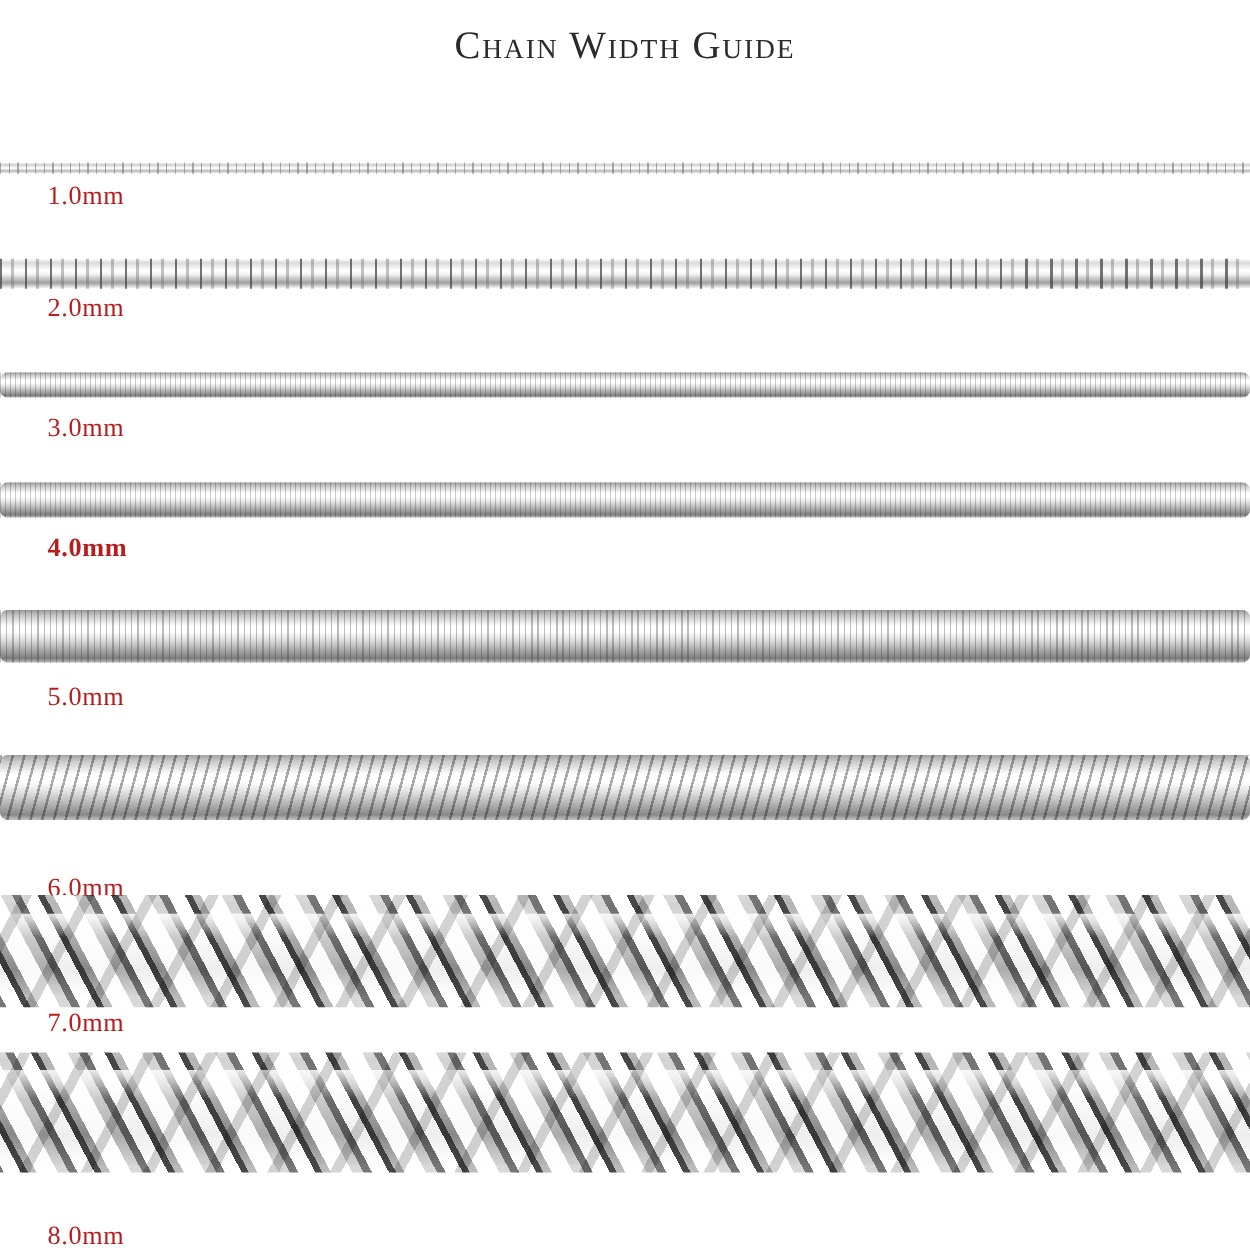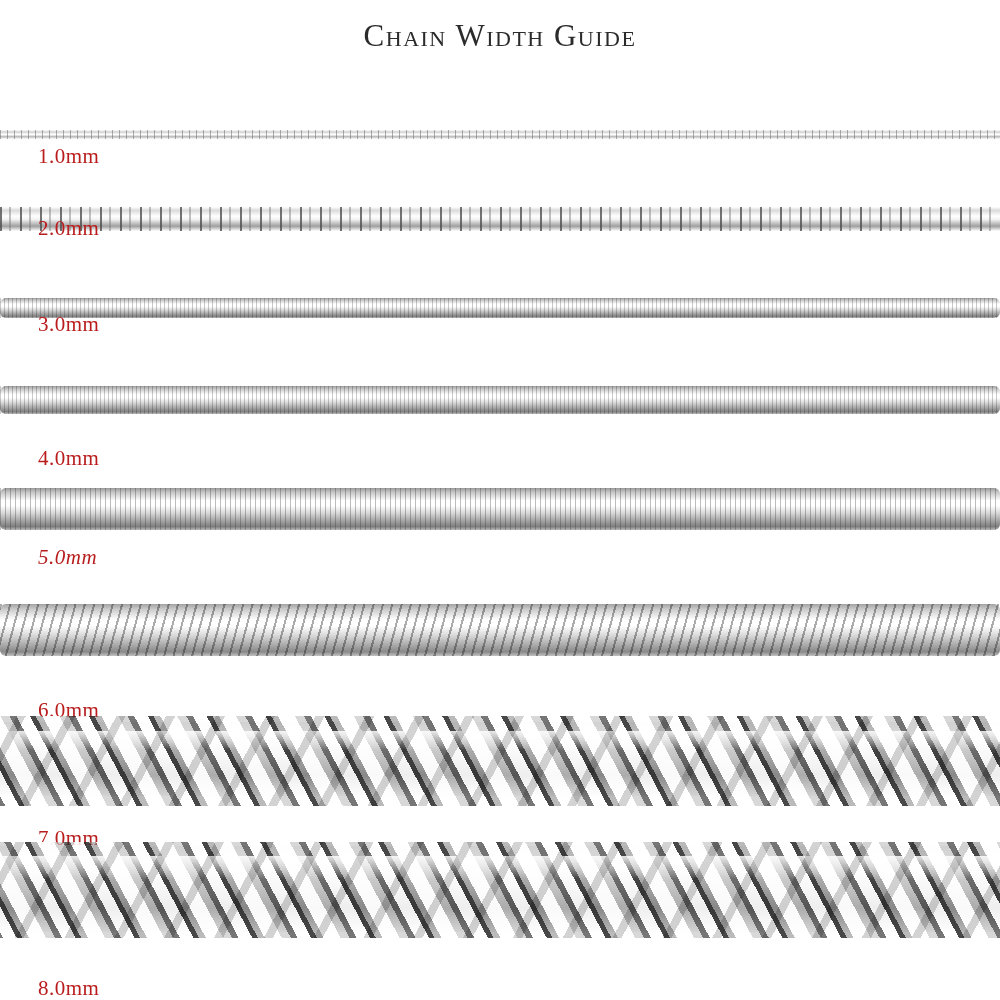--- a/index.html
+++ b/index.html
@@ -197,48 +197,48 @@
   <div id="title">Chain Width Guide</div>
 
   <div class="chain-band" style="top:126px; height:18px;">
     <div class="c-thin" style="position:absolute; top:4px; height:9px;"></div>
   </div>
   <div class="label" style="top:144px;">1.0mm</div>
 
   <div class="chain-band" style="top:203px; height:32px;">
     <div class="c-bead" style="position:absolute; top:4px; height:24px;"></div>
   </div>
-  <div class="label" style="top:216px;">2.0mm</div>
+  <div class="label" style="top:234px;">2.0mm</div>
 
   <div class="chain-band" style="top:292px; height:32px;">
     <div class="c-snake fine" style="position:absolute; top:6px; height:20px;"></div>
   </div>
-  <div class="label" style="top:312px;font-family:Liberation Serif, serif;">3.0mm</div>
+  <div class="label" style="top:330px;font-family:Liberation Serif, serif;">3.0mm</div>
 
   <div class="chain-band" style="top:379px; height:44px;">
     <div class="c-snake fine" style="position:absolute; top:7px; height:28px;"></div>
   </div>
-  <div class="label" style="top:446px;">4.0mm</div>
+  <div class="label" style="top:426px;font-weight:bold;">4.0mm</div>
 
   <div class="chain-band" style="top:480px; height:60px;">
     <div class="c-snake" style="position:absolute; top:8px; height:42px;"></div>
   </div>
-  <div class="label" style="top:545px;font-style:italic;">5.0mm</div>
+  <div class="label" style="top:545px;">5.0mm</div>
 
   <div class="chain-band" style="top:596px; height:70px;">
     <div class="c-snake coarse" style="position:absolute; top:8px; height:52px;"></div>
   </div>
   <div class="label" style="top:698px;">6.0mm</div>
 
   <div class="chain-band" style="top:716px; height:90px;">
     <div class="c-rope" style="position:absolute; top:6px; height:74px;">
       <div class="gloss"></div>
     </div>
   </div>
-  <div class="label" style="top:826px;">7.0mm</div>
+  <div class="label" style="top:806px;">7.0mm</div>
 
   <div class="chain-band" style="top:842px; height:96px;">
     <div class="c-rope" style="position:absolute; top:4px; height:86px;">
       <div class="gloss"></div>
     </div>
   </div>
   <div class="label" style="top:976px;">8.0mm</div>
 
 </div>
 

